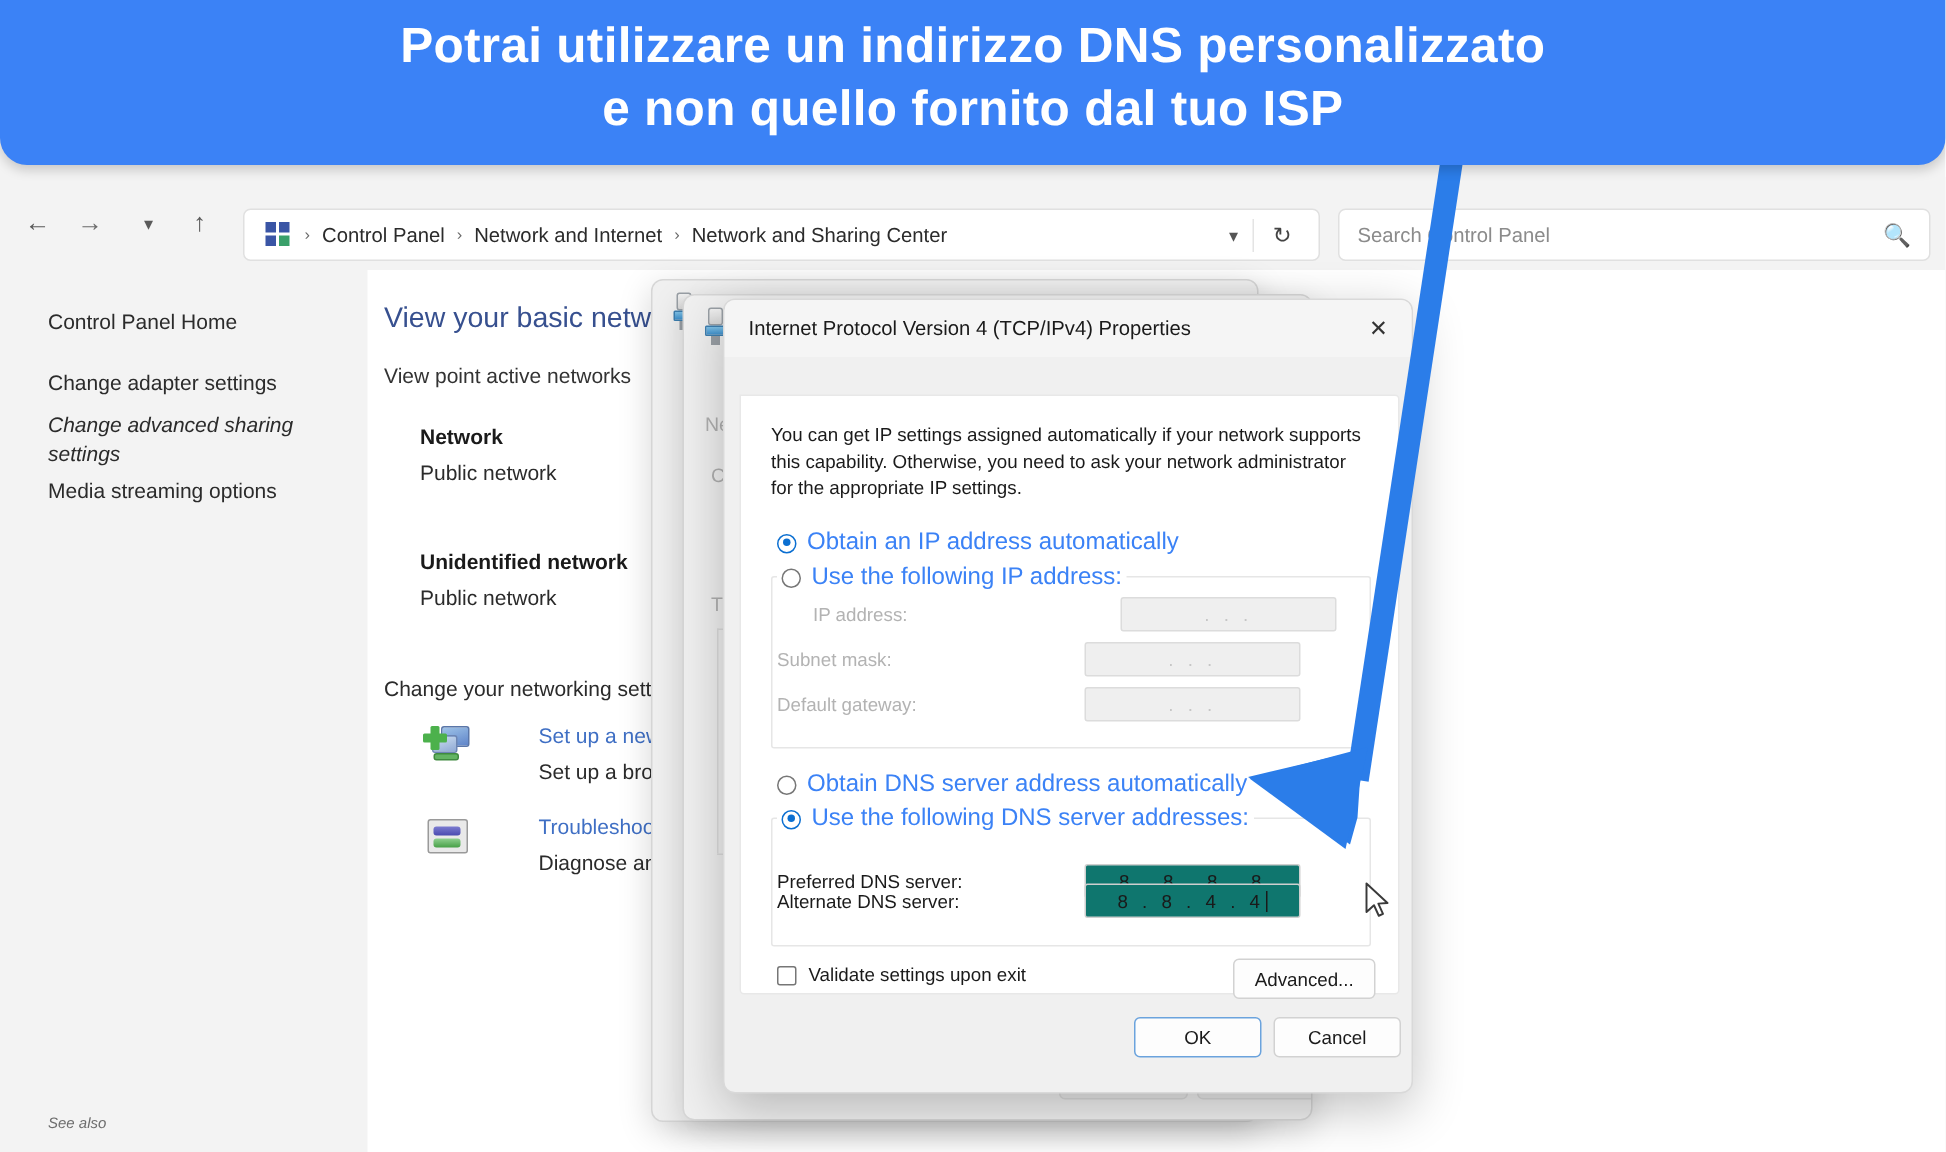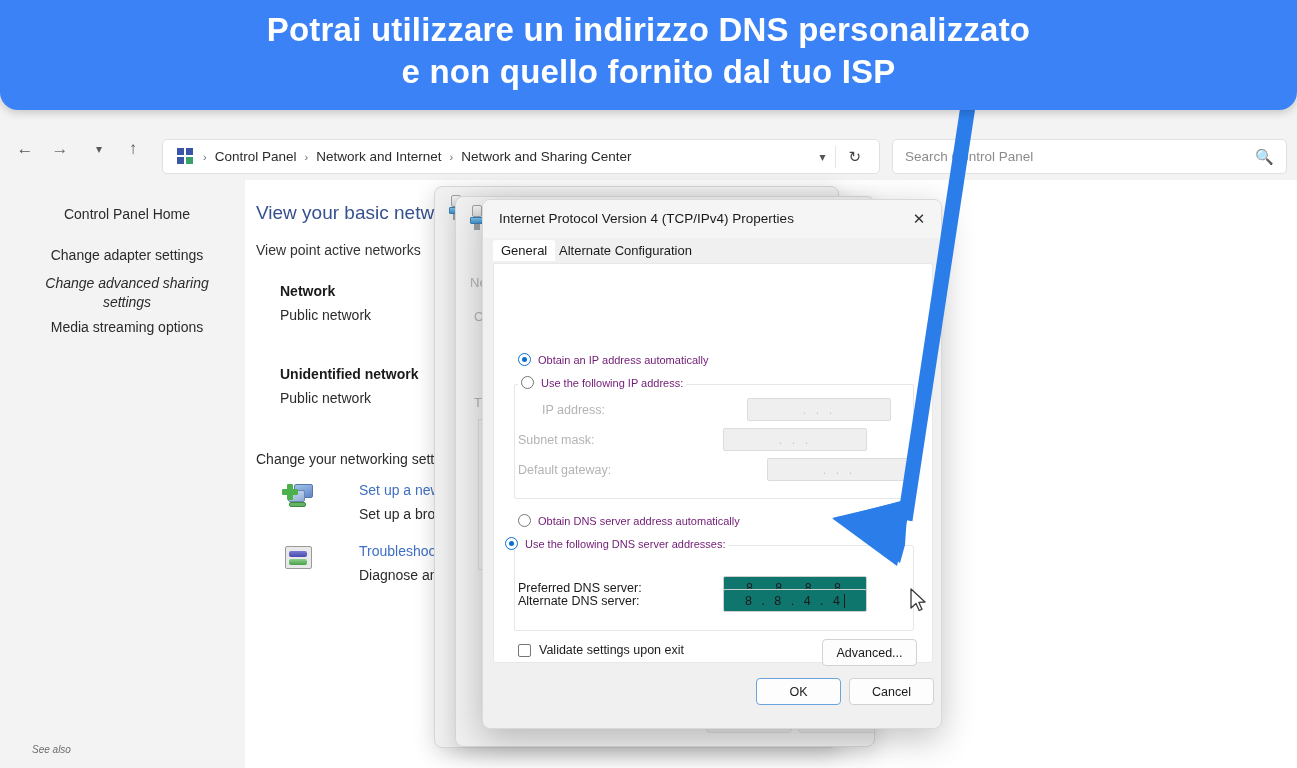--- a/index.html
+++ b/index.html
@@ -62,21 +62,20 @@
     background: #ffffff; border: 1px solid #e0e0e0; border-radius: 5px;
     display: flex; align-items: center; padding: 0 12px;
   }
   .searchbar .ph { flex: 1; font-size: 13.5px; color: #8b8b8b; }
   .searchbar .sicon { font-size: 15px; color: #444; }
 
   
   .cp-body {
     position: absolute; left: 0; top: 62px; width: 1297px; height: 588px;
     background: #f3f3f3;
-    text-align: center;
   }
   .sidebar {
     position: absolute; left: 0; top: 0; width: 245px; height: 588px;
     background: #f3f3f3;
   }
   .side-link {
     position: absolute; left: 32px; font-size: 14px; color: #2b2b2b;
     line-height: 19px; width: 190px;
   }
   .side-home   { top: 25px; }
@@ -208,21 +207,21 @@
   .radio {
     width: 13px; height: 13px; border-radius: 50%;
     border: 1.5px solid #767676; background: #fff; margin-right: 7px; flex: none;
     position: relative;
   }
   .radio.on { border-color: #0b6fd1; }
   .radio.on::after {
     content: ""; position: absolute; left: 2.5px; top: 2.5px;
     width: 5px; height: 5px; border-radius: 50%; background: #0b6fd1;
   }
-  .radio-row .rl { font-size: 11px; color: #701a75; white-space: nowrap; }
+  .radio-row .rl { font-size: 16px; color: #3b82f6; white-space: nowrap; }
 
   .group {
     position: absolute; border: 1px solid #e6e6e6; border-radius: 2px;
   }
   .fieldrow { position: absolute; display: flex; align-items: center; }
   .flabel { font-size: 12.5px; width: 205px; flex: none; }
   .flabel.dim { color: #b3b3b3; }
   .flabel.on  { color: #1a1a1a; }
   .fbox {
     width: 144px; height: 23px; border: 1px solid #cfcfcf; border-radius: 2px;
@@ -380,27 +379,24 @@
     <span class="bg-btn" style="left:342px; top:508px;">Cancel</span>
   </div>
 
   <div class="dialog">
 
     <div class="dlg-title">
       <span class="t">Internet Protocol Version 4 (TCP/IPv4) Properties</span>
       <span class="dlg-close">✕</span>
     </div>
 
-    <div class="dlg-tabs">
-      <span class="tab general">General</span>
-      <span class="tab alt">Alternate Configuration</span>
-    </div>
 
     <div class="dlg-pane">
 
+      <div class="desc">You can get IP settings assigned automatically if your network supports this capability. Otherwise, you need to ask your network administrator for the appropriate IP settings.</div>
 
       <div class="radio-row" style="left:24px; top:89px;">
         <span class="radio on"></span>
         <span class="rl">Obtain an IP address automatically</span>
       </div>
 
       <div class="group" style="left:20px; top:120px; width:400px; height:115px;"></div>
 
       <div class="radio-row" style="left:24px; top:112px; background:#ffffff; padding:0 3px;">
         <span class="radio"></span>
@@ -408,33 +404,33 @@
       </div>
 
       <div class="fieldrow" style="left:24px; top:134px;margin-left:24px;">
         <span class="flabel dim">IP address:</span>
         <span class="fbox dim">.    .    .</span>
       </div>
       <div class="fieldrow" style="left:24px; top:164px;">
         <span class="flabel dim">Subnet mask:</span>
         <span class="fbox dim">.    .    .</span>
       </div>
-      <div class="fieldrow" style="left:24px; top:194px;gap:44px;">
+      <div class="fieldrow" style="left:24px; top:194px;">
         <span class="flabel dim">Default gateway:</span>
         <span class="fbox dim">.    .    .</span>
       </div>
 
       <div class="radio-row" style="left:24px; top:250px;">
         <span class="radio"></span>
         <span class="rl">Obtain DNS server address automatically</span>
       </div>
 
       <div class="group" style="left:20px; top:281px; width:400px; height:86px;"></div>
 
-      <div class="radio-row" style="left:8px; top:273px; background:#ffffff; padding:0 3px;text-align:right;">
+      <div class="radio-row" style="left:24px; top:273px; background:#ffffff; padding:0 3px;text-align:right;">
         <span class="radio on"></span>
         <span class="rl">Use the following DNS server addresses:</span>
       </div>
 
       <div class="fieldrow" style="left:24px; top:312px;">
         <span class="flabel on">Preferred DNS server:</span>
         <span class="fbox">8 . 8 . 8 . 8</span>
       </div>
       <div class="fieldrow" style="left:24px; top:325px;">
         <span class="flabel on">Alternate DNS server:</span>

